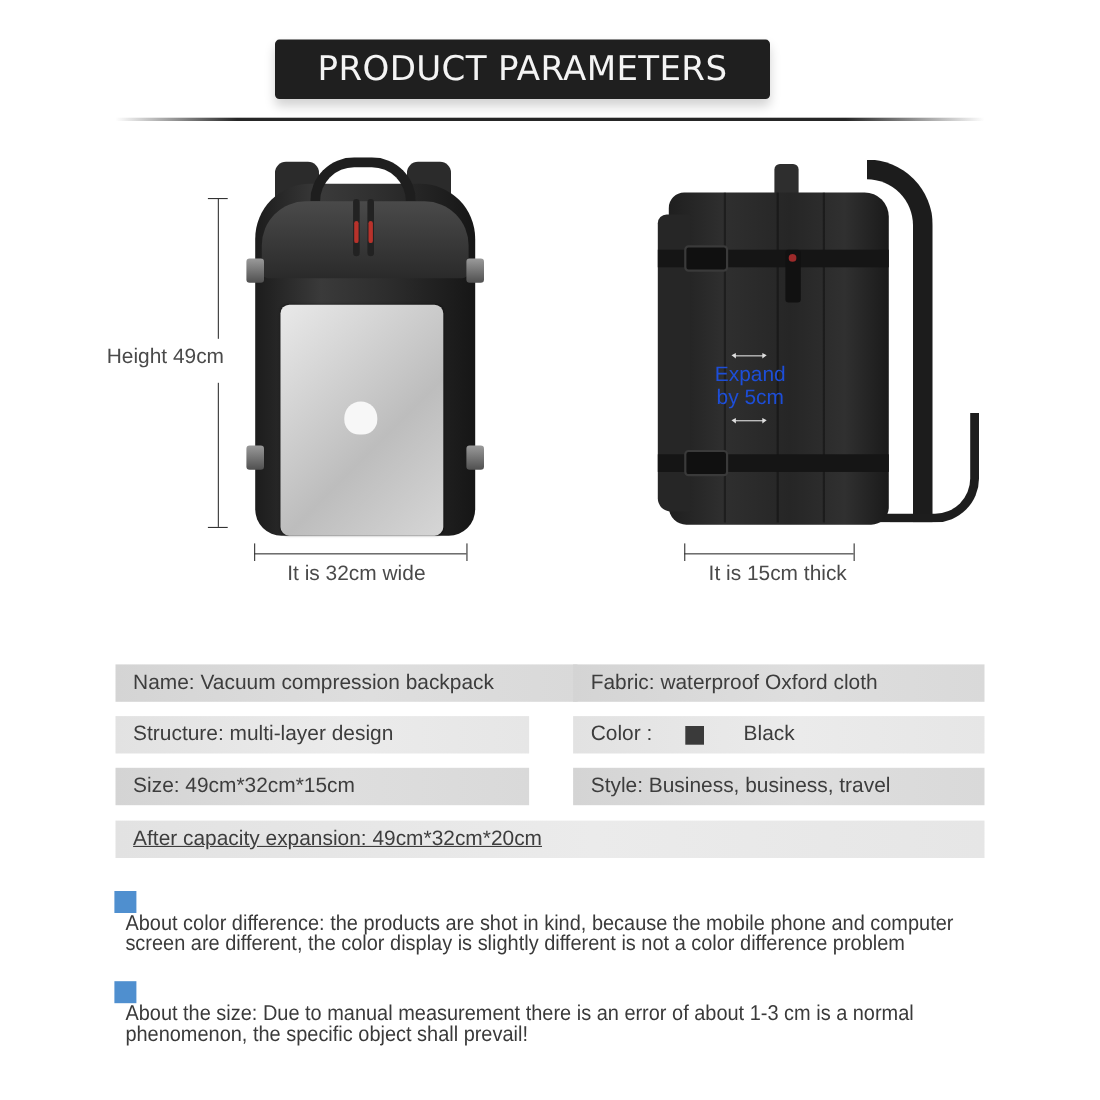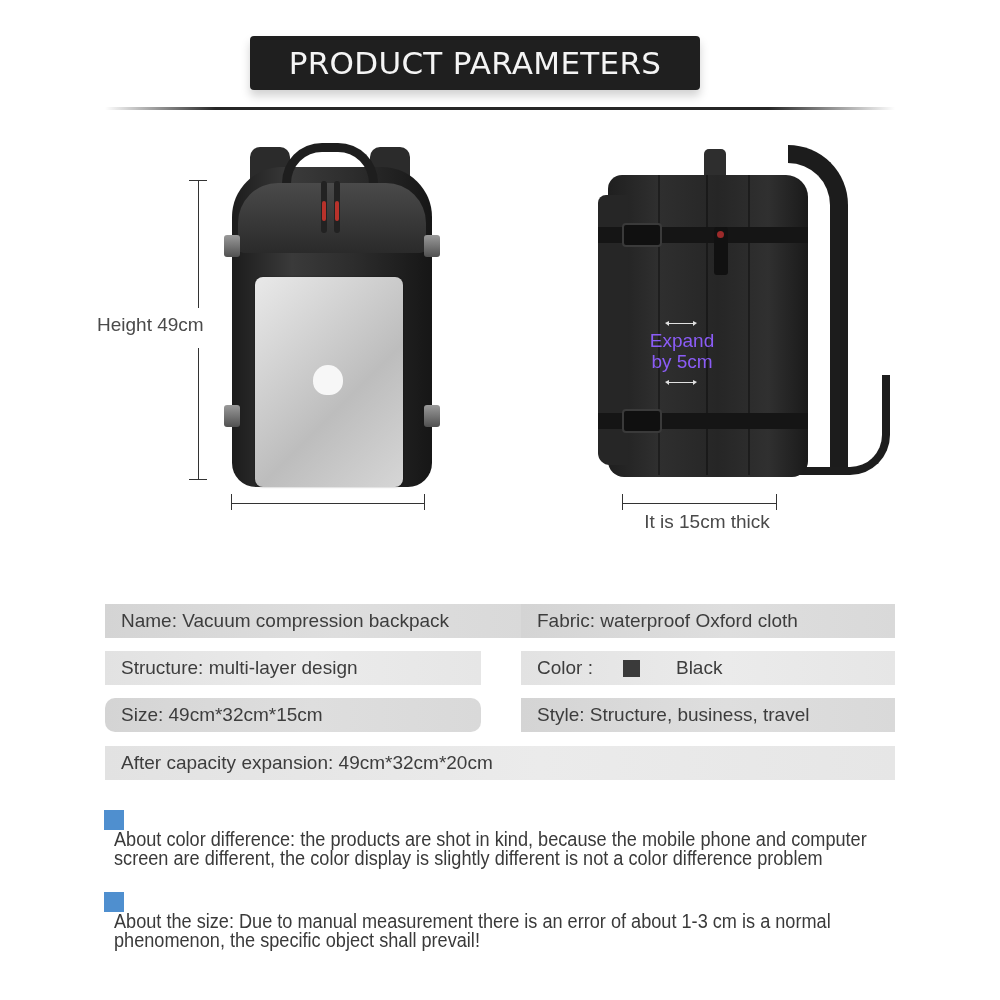--- a/index.html
+++ b/index.html
@@ -82,21 +82,21 @@
   .shoulder {
     position: absolute; left: 190px; top: 0; width: 60px; height: 330px;
     border-right: 18px solid #1c1c1c; border-top: 18px solid #1c1c1c; border-radius: 0 60px 0 0;
   }
   .shoulder-low {
     position: absolute; left: 200px; top: 230px; width: 92px; height: 100px;
     border: 8px solid #1d1d1d; border-left: none; border-top: none; border-radius: 0 0 40px 0;
   }
   .expand-label {
     position: absolute; left: 637px; top: 330px; width: 90px; text-align: center;
-    color: #8b5cf6; font-size: 19px; line-height: 21px;
+    color: #1d4ed8; font-size: 19px; line-height: 21px;
   }
   .expand-arrow {
     position: absolute; left: 668px; width: 26px; height: 1px; background: #e0e0e0;
   }
   .expand-arrow::before, .expand-arrow::after {
     content: ""; position: absolute; top: -2px; width: 0; height: 0;
     border-top: 2px solid transparent; border-bottom: 3px solid transparent;
   }
   .expand-arrow::before { left: -3px; border-right: 4px solid #e0e0e0; }
   .expand-arrow::after { right: -3px; border-left: 4px solid #e0e0e0; }
@@ -146,20 +146,21 @@
   <div class="buckle" style="left:202px; top:262px;"></div>
   <div class="laptop">
     <div class="apple-logo"></div>
   </div>
 </div>
 
 <div class="dim-cap-v" style="left:231px; top:494px;"></div>
 <div class="dim-h" style="left:231px; top:503px; width:193px;"></div>
 <div class="dim-cap-v" style="left:424px; top:494px;"></div>
 <div class="center-label" style="left:110px; top:511px; width:428px;">
+  <div>It is 32cm wide</div>
 </div>
 
 <div class="bp-side">
   <div class="shoulder"></div>
   <div class="shoulder-low"></div>
   <div class="side-handle"></div>
   <div class="side-body"></div>
   <div class="side-front"></div>
   <div class="seam" style="left:60px;"></div>
   <div class="seam" style="left:108px;"></div>
@@ -191,27 +192,27 @@
   <span>Fabric: waterproof Oxford cloth</span>
 </div>
 <div class="param light" style="left:105px; top:651px; width:376px;">
   <span>Structure: multi-layer design</span>
 </div>
 <div class="param light" style="left:521px; top:651px; width:374px;gap:28px;">
   <span>Color :</span>
   <span class="swatch"></span>
   <span>Black</span>
 </div>
-<div class="param" style="left:105px; top:698px; width:376px;border-radius:10px;">
+<div class="param" style="left:105px; top:698px; width:376px;">
   <span>Size: 49cm*32cm*15cm</span>
 </div>
 <div class="param" style="left:521px; top:698px; width:374px;">
-  <span>Style: Structure, business, travel</span>
-</div>
-<div class="param light" style="left:105px; top:746px; width:790px;">
+  <span>Style: Business, business, travel</span>
+</div>
+<div class="param light" style="left:105px; top:746px; width:790px;text-decoration:underline;">
   <span>After capacity expansion: 49cm*32cm*20cm</span>
 </div>
 
 <div class="note" style="top:807px;">
   <div class="sq"></div>
   <div class="txt">About color difference: the products are shot in kind, because the mobile phone and computer screen are different, the color display is slightly different is not a color difference problem</div>
 </div>
 <div class="note" style="top:889px;">
   <div class="sq"></div>
   <div class="txt">About the size: Due to manual measurement there is an error of about 1-3 cm is a normal phenomenon, the specific object shall prevail!</div>

